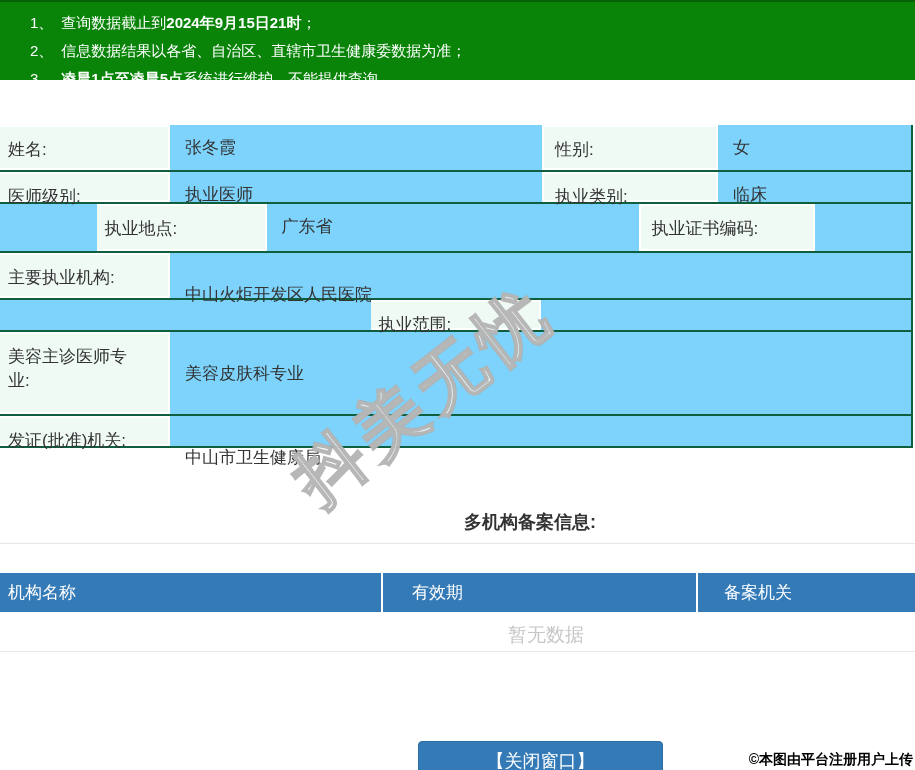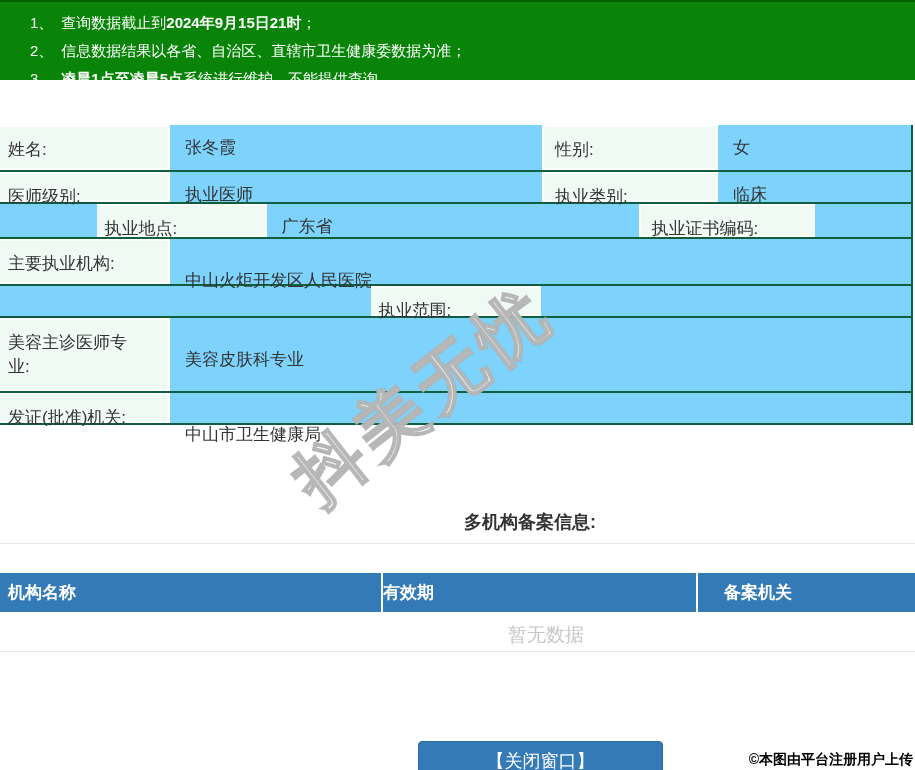--- a/index.html
+++ b/index.html
@@ -22,21 +22,21 @@
 
   
   .info-table {
     position:absolute; top:125px; left:0; width:913px;
     border-right:2px solid #0f5f3f;
   }
   .irow {
     display:flex; box-sizing:border-box;
     border-bottom:2px solid #0f5f3f; background:#7dd3fc;justify-content:center;
   }
-  .h47{height:47px}.h48{height:32px}.h52{height:35px}.h75{height:75px}
+  .h47{height:47px}.h48{height:32px}.h52{height:49px}.h75{height:84px}
   .lbl {
     background:#effaf4; border:2px solid #fff; border-left:none;
     font-size:17px; color:#333; padding:11px 30px 8px 8px; line-height:24px;
   }
   .lbl.c1 { width:170px; flex:0 0 170px; }
   .lbl.c3 { width:176px; flex:0 0 176px; border-left:2px solid #fff; padding-left:11px; }
   .val { font-size:17px; color:#333; padding:11px 10px 8px 15px; line-height:24px; }
   .val.c2 { width:372px; flex:0 0 372px; }
   .val.c4 { flex:1 1 auto; }
   .val.wide { flex:1 1 auto;margin-top:19px; }
@@ -44,25 +44,25 @@
   
   .sec-title {
     position:absolute; top:510px; left:145px; right:0;
     text-align:center; font-size:18px; font-weight:bold; color:#333;
   }
   .rule { position:absolute; left:0; right:0; height:1px; background:#e7e7e7; }
   .rule.r1 { top:543px; }
   .rule.r2 { top:651px; }
   .rec-head {
     position:absolute; top:573px; left:0; right:0; height:39px;
-    background:#337ab7; display:flex; color:#fff; font-size:17px;font-weight:bold;
+    background:#337ab7; display:flex; color:#fff; font-size:17px;
   }
   .rec-head .th { display:flex; align-items:center; }
   .th.t1 { width:383px; flex:0 0 383px; border-right:2px solid #fff; padding-left:8px; }
-  .th.t2 { width:315px; flex:0 0 315px; border-right:2px solid #fff; padding-left:0; }
+  .th.t2 { width:315px; flex:0 0 315px; border-right:2px solid #fff; padding-left:29px; }
   .th.t3 { flex:1 1 auto; padding-left:26px; }
   .empty-text {
     position:absolute; top:622px; left:177px; right:0;
     text-align:center; font-size:19px; color:#c7c7c7;
   }
 
   
   .close-btn {
     position:absolute; top:741px; left:418px; width:245px; height:40px;
     background:#337ab7; border:1px solid #2e6da4; border-radius:4px;

